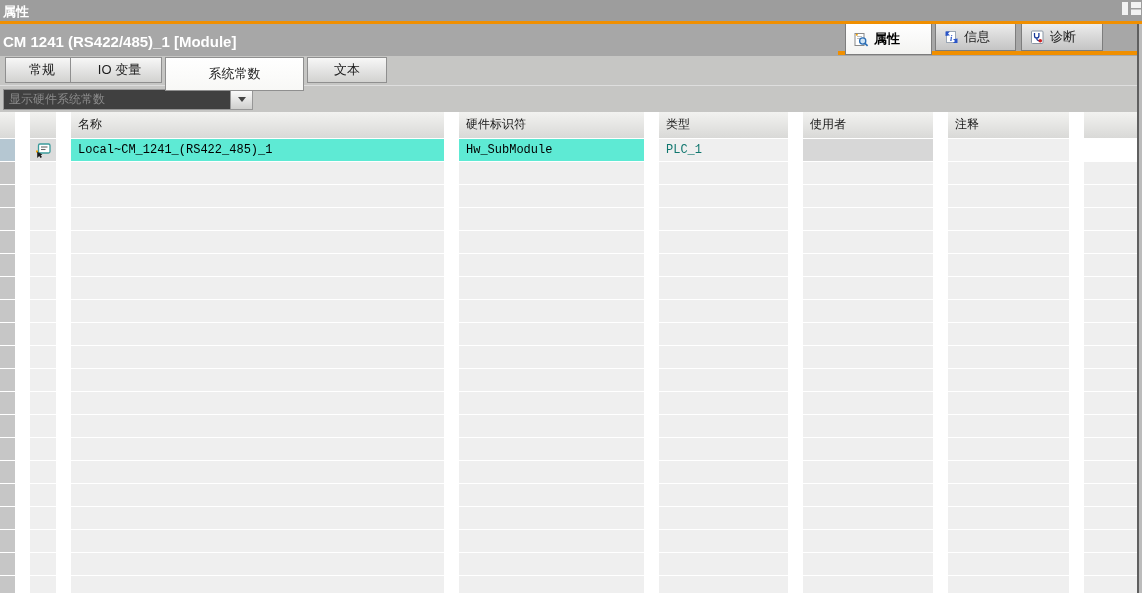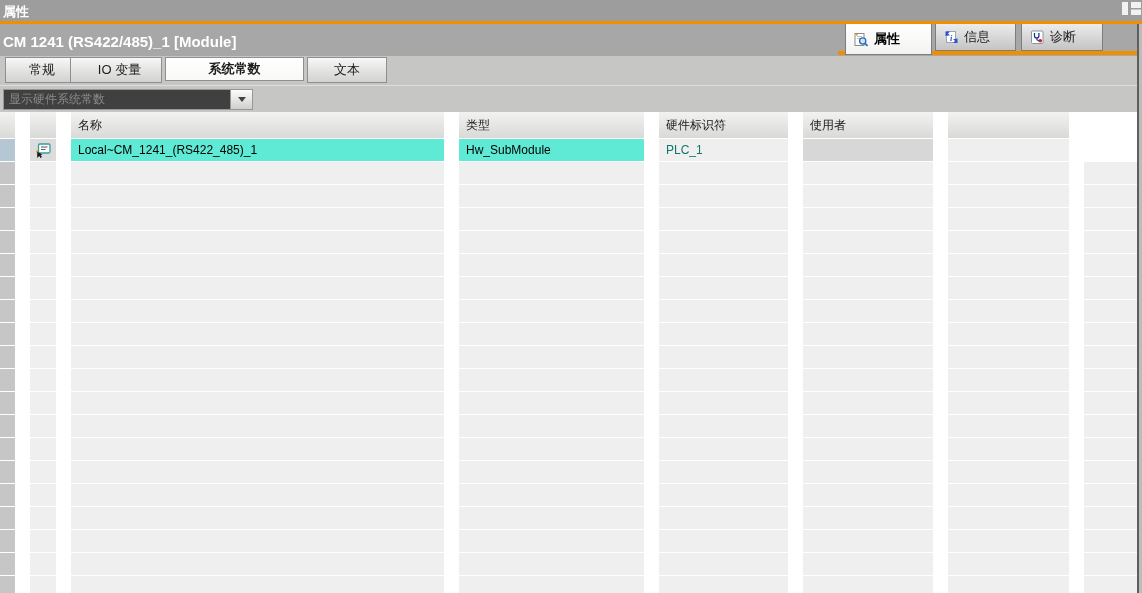--- a/index.html
+++ b/index.html
@@ -26,39 +26,39 @@
   .rtab.active { height:31px; background:linear-gradient(#ffffff,#f3f3f1); font-weight:bold; z-index:2; color:#000; }
   .rtab-props { left:7px;  width:87px; }
   .rtab-info  { left:97px; width:81px; }
   .rtab-diag  { left:183px;width:82px; }
 
   
   .tabrow { position:absolute; left:0; top:56px; width:1142px; height:30px; background:#c6c6c4; border-bottom:1px solid #dedede; }
   .ltab { position:absolute; top:1px; height:26px; background:linear-gradient(#f7f7f7,#d2d2d0);
           border:1px solid #8f8f8f; display:flex; align-items:center; justify-content:center;
           font-size:13px; color:#1c1c1c; }
-  .ltab.active { background:linear-gradient(#ffffff,#f8f8f6); font-weight:bold; height:24px; z-index:2; }
+  .ltab.active { background:linear-gradient(#ffffff,#f8f8f6); font-weight:normal; height:34px; z-index:2; }
   .ltab-general { left:5px;  width:74px; }
   .ltab-iotags  { left:70px; width:92px;padding-left:7px; }
   .ltab-sysconst{ left:165px;width:139px; }
   .ltab-texts   { left:307px;width:80px; }
 
   
   .filterrow { position:absolute; left:0; top:86px; width:1142px; height:26px; background:#c6c6c4; }
   .dropdown { position:absolute; left:3px; top:3px; width:250px; height:21px; background:#404040;
               border:1px solid #979797; display:flex; align-items:center; }
   .dropdown .dd-text { flex:1; font-size:12px; color:#8a8a8a; padding-left:5px; white-space:nowrap; overflow:hidden; }
   .dd-btn { width:22px; height:19px; background:linear-gradient(#fdfdfd,#cfcfcd); border-left:1px solid #979797;
             display:flex; align-items:center; justify-content:center; }
   .dd-arrow { width:0; height:0; border-left:4px solid transparent; border-right:4px solid transparent; border-top:5px solid #444; }
 
   
   .table { position:absolute; left:0; top:112px; width:1137px; height:481px; background:#fff; overflow:hidden; }
   .trow, .thead { display:grid; grid-template-columns:15px 26px 373px 185px 129px 130px 121px 1fr;
-                  column-gap:15px; margin-bottom:1px; }
+                  column-gap:15px; margin-bottom:1px;font-family:Liberation Mono, monospace; }
   .thead { height:26px; }
   .thead .cell { background:linear-gradient(#f2f2f0,#d9d9d7); font-size:12px; color:#1a1a1a;
                  line-height:26px; padding-left:7px; white-space:nowrap; overflow:hidden; }
   .trow { height:22px; }
   .cell { font-size:12px; line-height:22px; padding-left:7px; white-space:nowrap; overflow:hidden; color:#000; }
   .cell.gutter, .cell.iconcell { padding-left:0; }
   
   .trow.data .cell { background:#5eead4; }
   .trow.data .cell.gutter { background:#b5c7d2; }
   .trow.data .cell.usedby { background:#efefef; }
@@ -148,23 +148,24 @@
         <span class="dd-arrow"></span>
       </span>
     </div>
   </div>
 
   <div class="table">
     <div class="thead">
       <div class="cell gutter"></div>
       <div class="cell iconcell"></div>
       <div class="cell">名称</div>
+      <div class="cell">硬件标识符</div>
       <div class="cell">类型</div>
-      <div class="cell">硬件标识符</div>
       <div class="cell">使用者</div>
+      <div class="cell">注释</div>
       <div class="cell last"></div>
     </div>
 
     <div class="trow data">
       <div class="cell gutter"></div>
       <div class="cell iconcell">
         <svg width="17" height="17" viewBox="0 0 17 17">
           <rect x="3.5" y="2" width="11.5" height="9" rx="1.5" fill="#ffffff" stroke="#3a9a9a" stroke-width="1.3"></rect>
           <line x1="6" y1="5" x2="12.5" y2="5" stroke="#666666" stroke-width="1.1"></line>
           <line x1="6" y1="7.5" x2="10.5" y2="7.5" stroke="#666666" stroke-width="1.1"></line>

